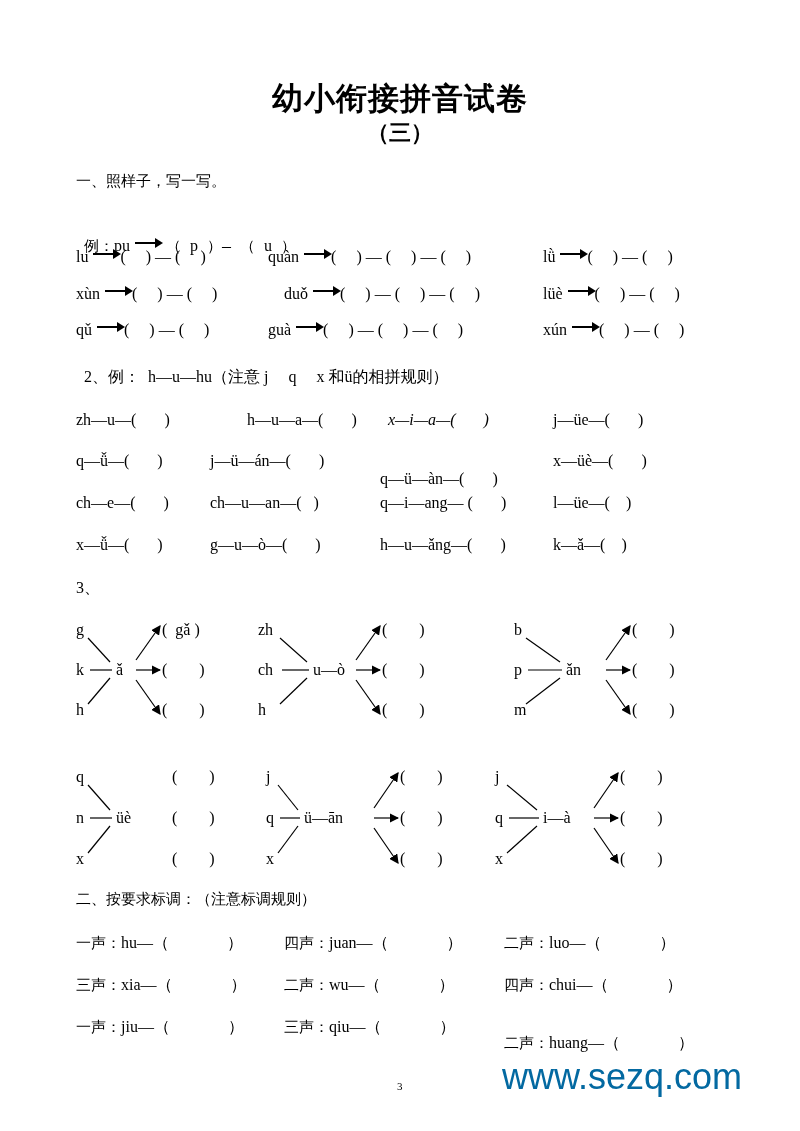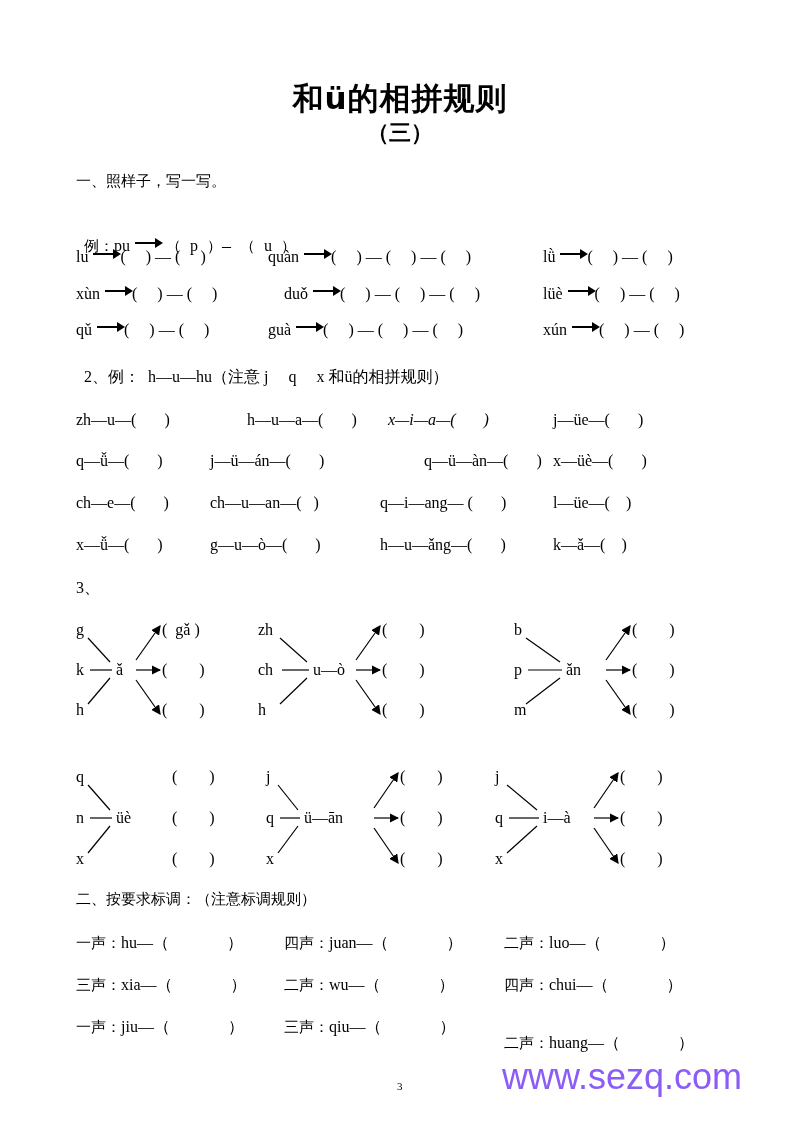--- a/index.html
+++ b/index.html
@@ -10,26 +10,26 @@
   .abs { position: absolute; white-space: pre; }
   .title { font-size: 31px; font-weight: bold; left: 0; width: 800px; text-align: center; top: 78px; letter-spacing: 1px; font-family: "DejaVu Sans", sans-serif; }
   .subtitle { font-size: 22px; font-weight: bold; left: 0; width: 800px; text-align: center; top: 118px; font-family: "DejaVu Sans", sans-serif; }
   .t { font-size: 16px; line-height: 20px; }
   .cn { font-family: Liberation Mono, monospace; font-size: 15px; }
   .arrow { display: inline-block; width: 26px; height: 2px; background: #000; position: relative; vertical-align: middle; margin: 0 1px; top: -4px; }
   .arrow::after { content: ""; position: absolute; right: -2px; top: -4px; border-left: 8px solid #000; border-top: 5px solid transparent; border-bottom: 5px solid transparent; }
   .blank { display: inline-block; }
   svg.diagram { position: absolute; left: 0; top: 0; }
   .pagenum { font-size: 11px; left: 397px; top: 1080px; }
-  .watermark { font-family: "Liberation Sans", sans-serif; font-size: 36px; color: #8b5cf6; left: 502px; top: 1056px; }
+  .watermark { font-family: "Liberation Sans", sans-serif; font-size: 36px; color: #0369a1; left: 502px; top: 1056px; }
 </style>
 </head>
 <body>
 
-<div class="abs title">和ü的相拼规则</div>
+<div class="abs title">幼小衔接拼音试卷</div>
 <div class="abs subtitle">（三）</div>
 
 <div class="abs cn" style="left:76px;top:172px;">一、照样子，写一写。</div>
 
 <div class="abs t" style="left:76px;top:216px;">
   <span class="cn">例：</span><span>pu</span> <span class="arrow"></span> <span class="cn">（ </span><span>p</span><span class="cn"> ）— （ </span><span>u</span><span class="cn"> ）</span>
 </div>
 
 <div id="s1-items">
     <div class="abs t" style="left: 76px; top: 247px;"><span>lu</span> <span class="arrow"></span><span>(     ) — (     )</span></div>
@@ -44,21 +44,21 @@
   </div>
 
 <div class="abs t" style="left:84px;top:367px;">2、例：  h—u—hu（注意 j     q     x 和ü的相拼规则）</div>
 <div id="s2-rows">
     <div class="abs t" style="left: 76px; top: 410px;">zh—u—(       )</div>
     <div class="abs t" style="left: 210px; top: 410px; margin-left: 37px;">h—u—a—(       )</div>
     <div class="abs t" style="left: 388px; top: 410px; font-style: italic;">x—i—a—(       )</div>
     <div class="abs t" style="left: 553px; top: 410px;">j—üe—(       )</div>
     <div class="abs t" style="left: 76px; top: 451px;">q—ǚ—(       )</div>
     <div class="abs t" style="left: 210px; top: 451px;">j—ü—án—(       )</div>
-    <div class="abs t" style="left: 380px; top: 451px; margin-left: 44px;">q—ü—àn—(       )</div>
+    <div class="abs t" style="left: 380px; top: 469px;">q—ü—àn—(       )</div>
     <div class="abs t" style="left: 553px; top: 451px;">x—üè—(       )</div>
     <div class="abs t" style="left: 76px; top: 493px;">ch—e—(       )</div>
     <div class="abs t" style="left: 210px; top: 493px;">ch—u—an—(   )</div>
     <div class="abs t" style="left: 380px; top: 493px;">q—i—ang— (       )</div>
     <div class="abs t" style="left: 553px; top: 493px;">l—üe—(    )</div>
     <div class="abs t" style="left: 76px; top: 535px;">x—ǚ—(       )</div>
     <div class="abs t" style="left: 210px; top: 535px;">g—u—ò—(       )</div>
     <div class="abs t" style="left: 380px; top: 535px;">h—u—ǎng—(       )</div>
     <div class="abs t" style="left: 553px; top: 535px;">k—ǎ—(    )</div>
   </div>

